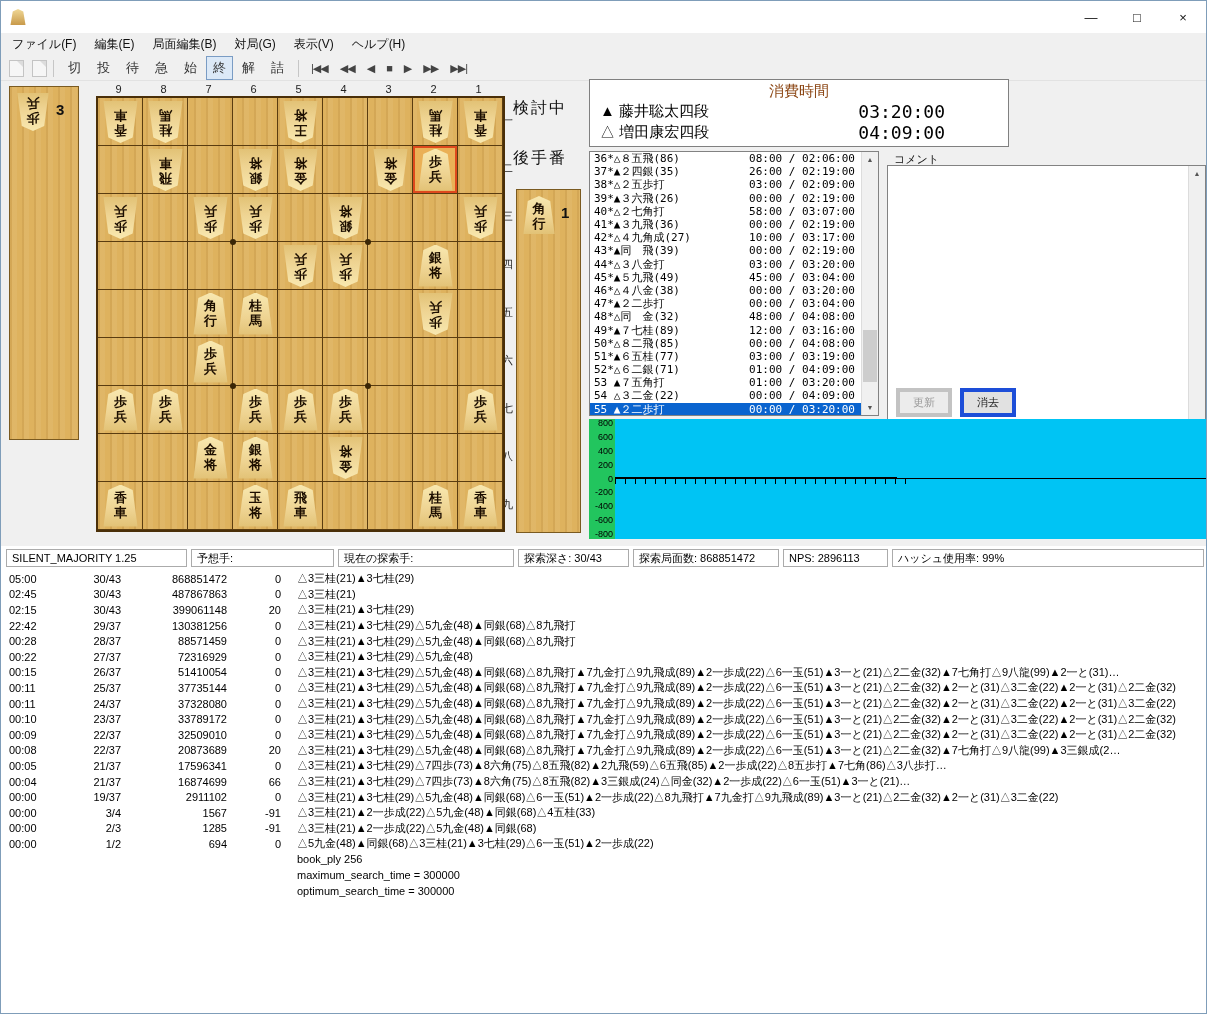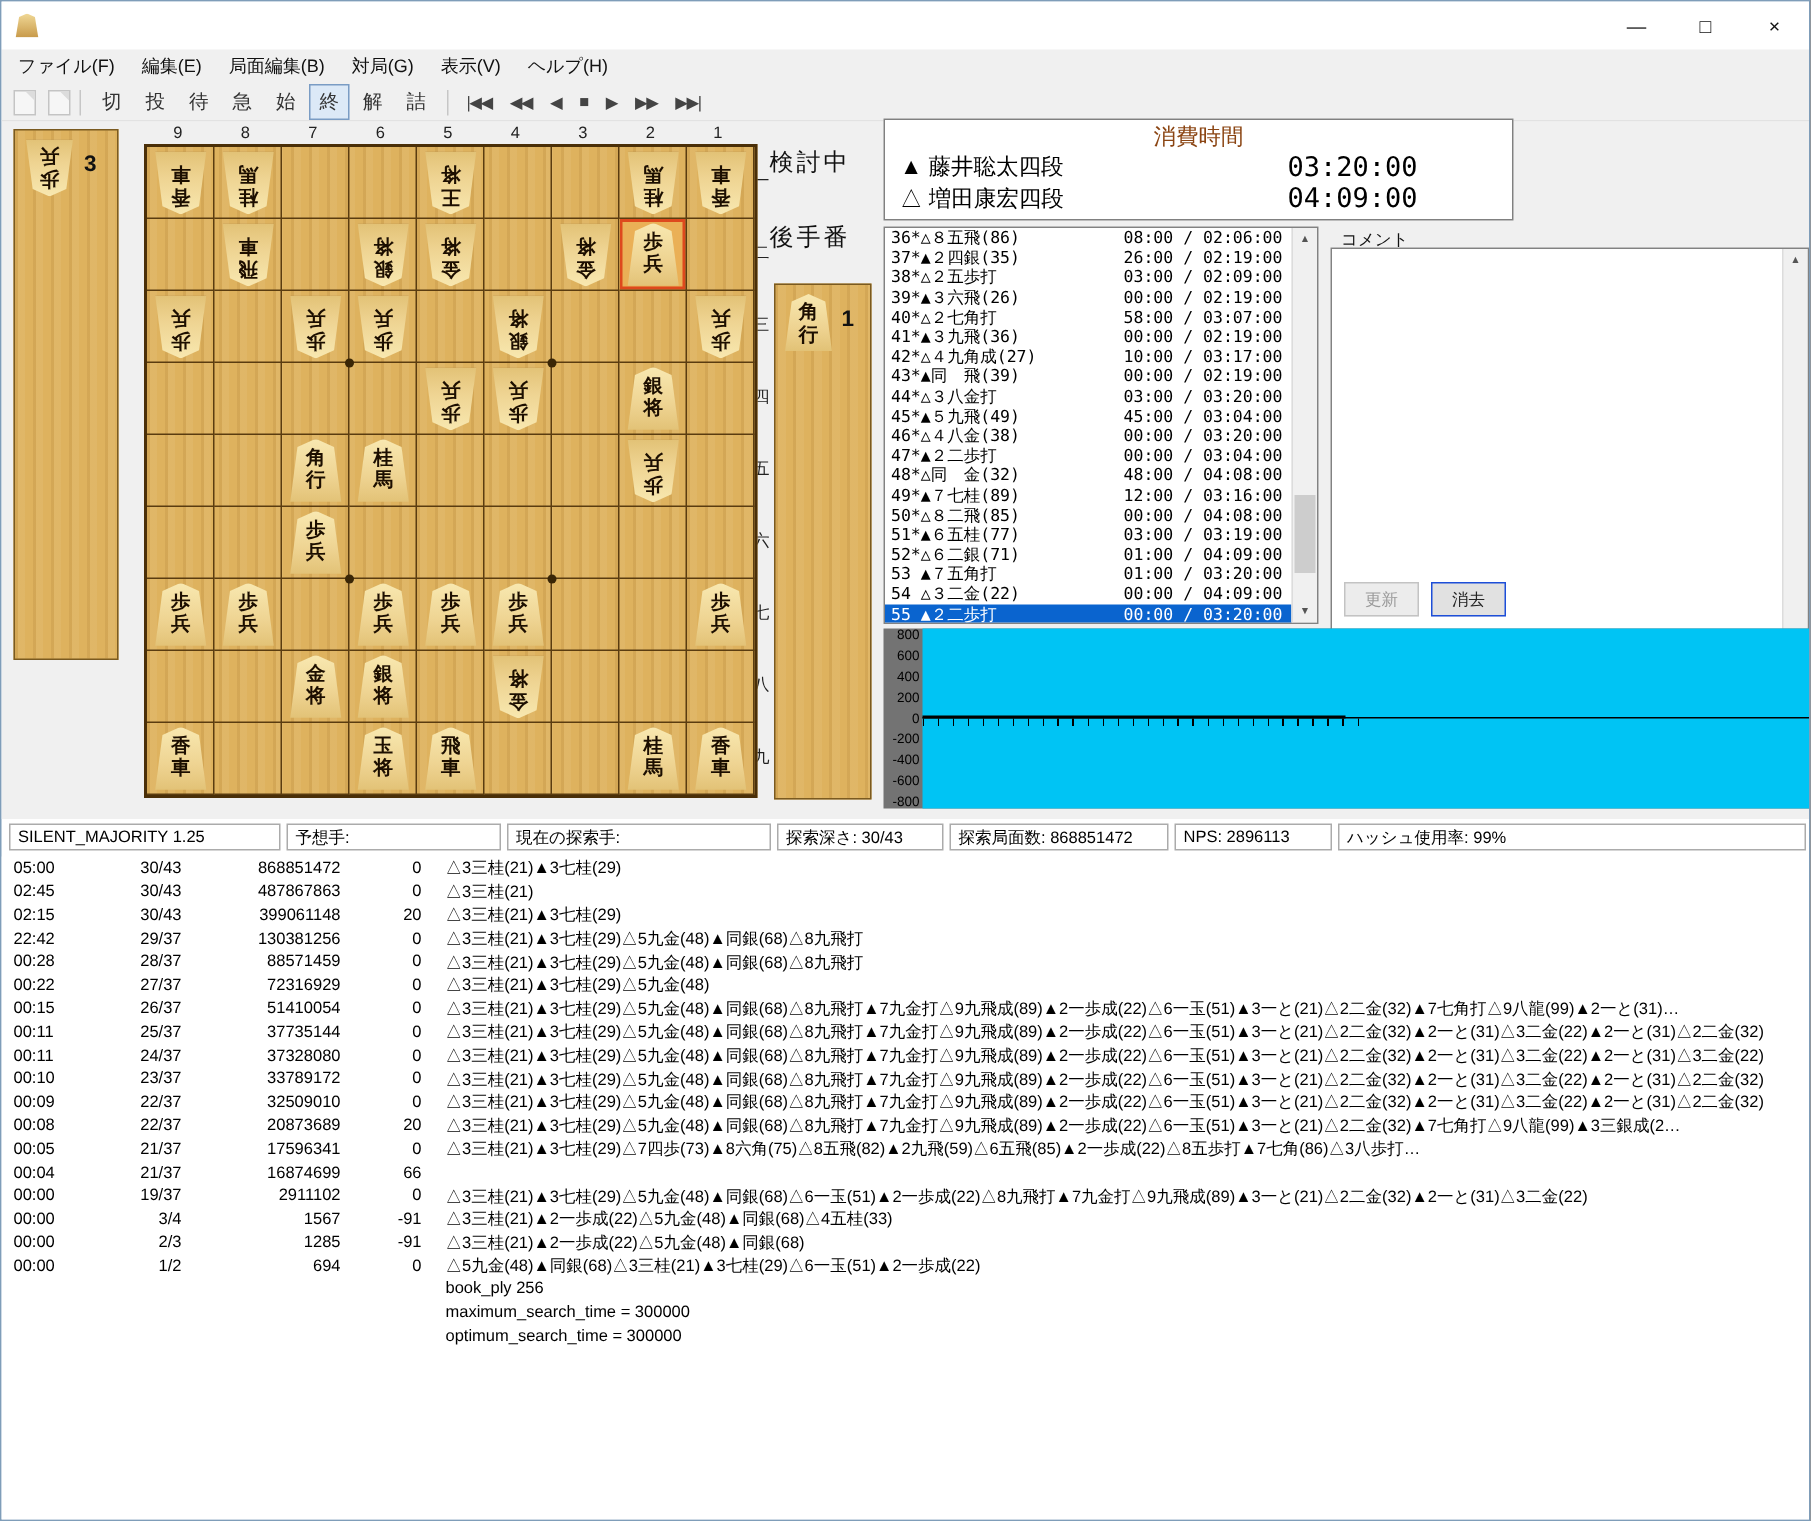--- a/index.html
+++ b/index.html
@@ -52,24 +52,24 @@
   .kifu-row{display:flex;height:13.2px;align-items:center;font-family:"DejaVu Sans Mono",monospace;font-size:11px;color:#000;white-space:pre;padding-left:4px;text-align:right;}
   .kifu-row .ktime{margin-left:auto;padding-right:6px;}
   .kifu-row.sel{background:#0a64cf;color:#fff;}
   .vscroll{position:absolute;right:0;top:0;bottom:0;width:17px;background:#f0f0f0;border-left:1px solid #dcdcdc;box-sizing:border-box;}
   .varrow{position:absolute;left:0;width:16px;height:15px;display:flex;align-items:center;justify-content:center;font-size:7px;color:#555;}
   .varrow.up{top:0;} .varrow.down{bottom:0;}
   .vthumb{position:absolute;left:1px;width:14px;background:#cdcdcd;}
   .comment-label{position:absolute;left:893px;top:71px;font-size:11px;color:#111;}
   .comment-box{position:absolute;left:886px;top:84px;width:319px;height:299px;background:#fff;border:1px solid #828282;box-sizing:border-box;}
   .comment-btns{position:absolute;left:895px;top:307px;display:flex;gap:8px;}
-  .cbtn{width:48px;height:21px;font-size:11px;display:flex;align-items:center;justify-content:center;background:#e1e1e1;border:1px solid #1d4ed8;color:#222;}
+  .cbtn{width:48px;height:21px;font-size:11px;display:flex;align-items:center;justify-content:center;background:#e1e1e1;border:4px solid #1d4ed8;color:#222;}
   .cbtn.disabled{color:#9a9a9a;background:#ececec;border-color:#c3c3c3;}
   
-  .evalgraph{position:absolute;left:588px;top:338px;width:617px;height:120px;background:#737373;}
+  .evalgraph{position:absolute;left:588px;top:338px;width:617px;height:120px;background:#22c55e;}
   .eval-labels{position:absolute;left:0;top:0;width:24px;height:120px;display:flex;flex-direction:column;justify-content:space-between;}
   .eval-label{font-size:9px;color:#000;text-align:right;line-height:9px;}
   .eval-plot{position:absolute;left:26px;top:0;right:0;bottom:0;background:#00c4f4;}
   .eval-zero{position:absolute;left:0;right:0;top:59px;height:1px;background:#000;}
   .eval-line{position:absolute;left:0;width:282px;top:58px;height:2px;background:#000;}
   .eval-ticks{position:absolute;left:0;top:60px;width:300px;height:5px;background:repeating-linear-gradient(90deg,#000 0 1px,transparent 1px 10px);}
   
   .enginebar{position:absolute;left:5px;top:548px;display:flex;gap:4px;}
   .seg{height:18px;background:#fff;border:1px solid #ababab;box-sizing:border-box;font-size:11px;color:#000;display:flex;align-items:center;padding-left:5px;white-space:nowrap;overflow:hidden;}
   
@@ -620,20 +620,21 @@
           <div class="c2">21/37</div>
           <div class="c3">17596341</div>
           <div class="c4">0</div>
           <div class="c5">△3三桂(21)▲3七桂(29)△7四歩(73)▲8六角(75)△8五飛(82)▲2九飛(59)△6五飛(85)▲2一歩成(22)△8五歩打▲7七角(86)△3八歩打…</div>
         </div>
         <div class="arow">
           <div class="c1">00:04</div>
           <div class="c2">21/37</div>
           <div class="c3">16874699</div>
           <div class="c4">66</div>
+          <div class="c5">△3三桂(21)▲3七桂(29)△7四歩(73)▲8六角(75)△8五飛(82)▲3三銀成(24)△同金(32)▲2一歩成(22)△6一玉(51)▲3一と(21)…</div>
         </div>
         <div class="arow">
           <div class="c1">00:00</div>
           <div class="c2">19/37</div>
           <div class="c3">2911102</div>
           <div class="c4">0</div>
           <div class="c5">△3三桂(21)▲3七桂(29)△5九金(48)▲同銀(68)△6一玉(51)▲2一歩成(22)△8九飛打▲7九金打△9九飛成(89)▲3一と(21)△2二金(32)▲2一と(31)△3二金(22)</div>
         </div>
         <div class="arow">
           <div class="c1">00:00</div>

